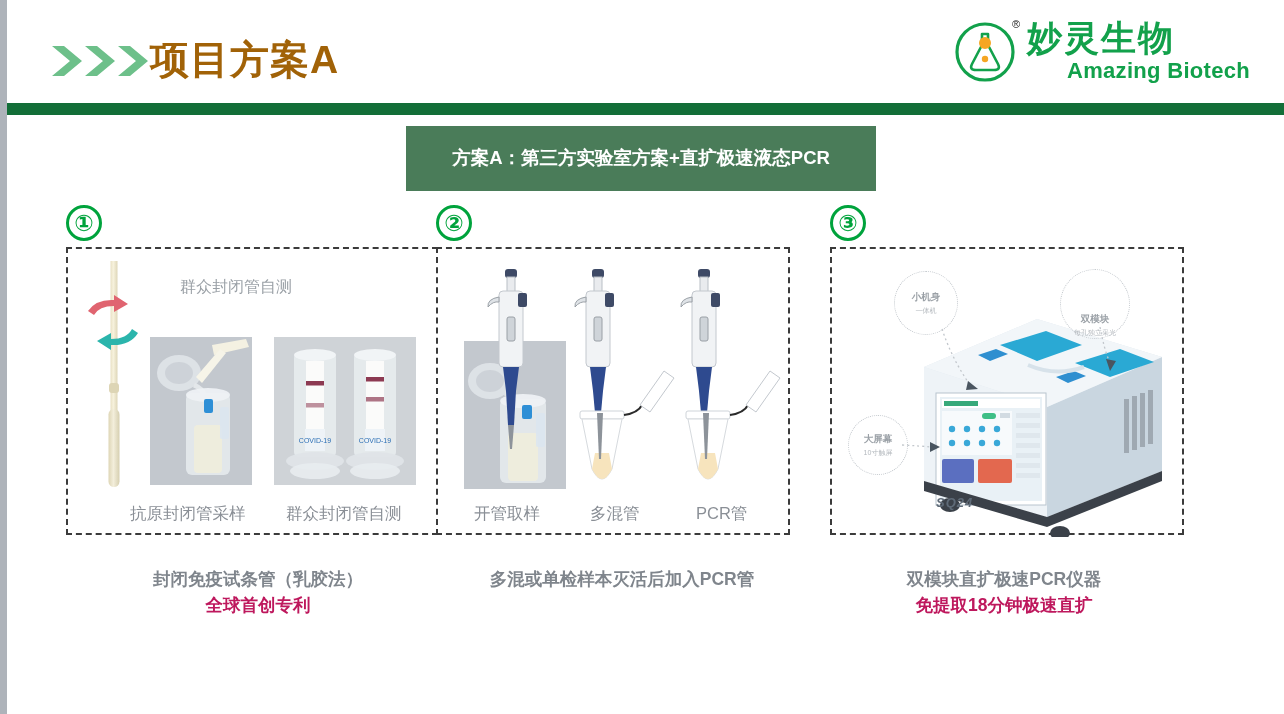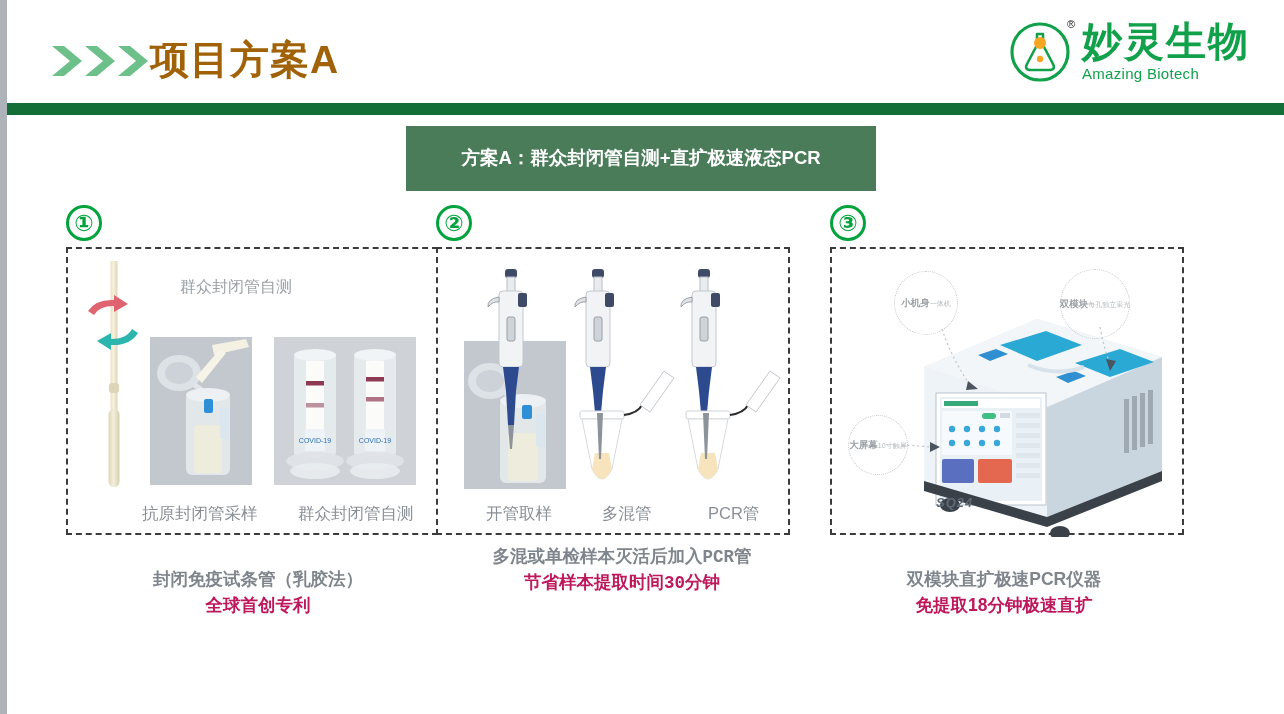--- a/index.html
+++ b/index.html
@@ -17,22 +17,22 @@
   .chev svg{display:block;}
   .page-title{
     position:absolute;left:143px;top:33px;
     font-size:39px;font-weight:bold;color:#a16207;letter-spacing:1px;
     white-space:nowrap;
   }
   .logo{position:absolute;right:34px;top:16px;height:70px;display:flex;align-items:center;gap:9px;}
   .logo-mark{position:relative;width:66px;height:66px;}
   .logo-reg{position:absolute;right:-2px;top:0px;font-size:11px;color:#1a1a1a;}
   .logo-text{display:flex;flex-direction:column;line-height:1;}
-  .logo-cn{font-size:40px;font-weight:bold;color:#12a14b;letter-spacing:2px;}
-  .logo-en{font-size:15px;font-weight:normal;color:#12a14b;letter-spacing:0.3px;margin-top:5px;}
+  .logo-cn{font-size:35px;font-weight:bold;color:#12a14b;letter-spacing:2px;}
+  .logo-en{font-size:22px;font-weight:bold;color:#12a14b;letter-spacing:0.3px;margin-top:5px;margin-left:40px;}
   .green-rule{position:absolute;left:7px;top:103px;width:1277px;height:12px;background:#136e38;}
 
   
   .banner{
     position:absolute;left:406px;top:126px;width:470px;height:65px;
     background:#4a7c59;display:flex;flex-direction:column;
     align-items:center;justify-content:center;
   }
   .banner-line{color:#ffffff;font-size:18.5px;font-weight:bold;line-height:1.45;white-space:nowrap;}
 
@@ -45,42 +45,41 @@
     display:flex;align-items:center;justify-content:center;box-sizing:border-box;
     background:#ffffff;
   }
   .panel{
     position:absolute;top:42px;left:0;border:2px dashed #3b3b3b;box-sizing:border-box;
     background:#ffffff;
   }
   .cap{
     position:absolute;bottom:8px;font-size:16.5px;color:#8a8f96;white-space:nowrap;
     text-align:center;
-    margin-left:12px;
   }
   .hint-label{position:absolute;font-size:16px;color:#9aa0a6;white-space:nowrap;}
 
   
   .photo{position:absolute;overflow:hidden;}
 
   
   .caption{position:absolute;text-align:center;}
   .caption .l1{font-size:17.5px;font-weight:bold;color:#7f858c;line-height:1.5;white-space:nowrap;}
   .caption .l2{font-size:17.5px;font-weight:bold;color:#be185d;line-height:1.5;white-space:nowrap;}
 
   
   .swab{position:absolute;}
   .swab-stick{position:absolute;left:50%;transform:translateX(-50%);width:7px;background:linear-gradient(90deg,#e8e0c4,#f7f2dd 40%,#ded6b8);}
   .swab-tip{position:absolute;left:50%;transform:translateX(-50%);width:11px;border-radius:6px;background:linear-gradient(90deg,#ded6b6,#f3eedb 45%,#d6cfb0);}
   .swab-band{position:absolute;left:50%;transform:translateX(-50%);width:10px;height:10px;border-radius:3px;background:#ddd5b5;}
 
   
   .instr{position:absolute;}
   .callout{position:absolute;border:1.5px dotted #c2c7cc;border-radius:50%;
-    display:flex;align-items:center;justify-content:center;}
+    display:flex;flex-direction:column;align-items:center;justify-content:center;}
   .callout .t1{font-size:9.5px;color:#9aa0a6;font-weight:bold;white-space:nowrap;}
   .callout .t2{font-size:7px;color:#b3b8bd;white-space:nowrap;margin-top:2px;}
   .model{position:absolute;font-size:13px;font-weight:bold;color:#5f6b78;font-style:italic;letter-spacing:1px;}
 </style>
 </head>
 <body>
 
 <div class="left-edge"></div>
 
 <div class="header">
@@ -117,21 +116,21 @@
     </div>
     <div class="logo-text">
       <span class="logo-cn">妙灵生物</span>
       <span class="logo-en">Amazing Biotech</span>
     </div>
   </div>
 </div>
 <div class="green-rule"></div>
 
 <div class="banner">
-  <span class="banner-line">方案A：群众封闭管自测+直扩极速液态PCR</span>
+  <span class="banner-line">方案A：第三方实验室方案+直扩极速液态PCR</span>
 </div>
 
 <div class="steps">
 
   <div class="step" style="left:66px;width:372px;height:340px;">
     <div class="step-num">①</div>
     <div class="panel" style="width:372px;height:288px;">
 
       <span class="hint-label" style="left:112px;top:28px;">群众封闭管自测</span>
 
@@ -325,38 +324,37 @@
           <path d="M268 78 Q272 100 278 114" stroke="#c2c7cc" stroke-width="1.3" stroke-dasharray="2 3" fill="none"></path>
           <polygon points="274,110 284,112 278,122" fill="#4a5560"></polygon>
           <path d="M70 196 Q88 197 100 198" stroke="#c2c7cc" stroke-width="1.3" stroke-dasharray="2 3" fill="none"></path>
           <polygon points="98,193 108,198 98,203" fill="#4a5560"></polygon>
         </svg>
 
         <div class="callout" style="left:62px;top:22px;width:62px;height:62px;">
           <span class="t1">小机身</span>
           <span class="t2">一体机</span>
         </div>
-        <div class="callout" style="left:228px;top:20px;width:68px;height:68px;">
+        <div class="callout" style="left:228px;top:20px;width:68px;height:68px;justify-content:flex-end;">
           <span class="t1">双模块</span>
           <span class="t2">每孔独立采光</span>
         </div>
         <div class="callout" style="left:16px;top:166px;width:58px;height:58px;">
           <span class="t1">大屏幕</span>
           <span class="t2">10寸触屏</span>
         </div>
         <span class="model" style="left:104px;top:246px;">SQ24</span>
       </div>
     </div>
   </div>
 </div>
 
 <div class="caption" style="left:72px;top:566px;width:372px;">
   <div class="l1">封闭免疫试条管（乳胶法）</div>
   <div class="l2">全球首创专利</div>
 </div>
-<div class="caption" style="left:436px;top:544px;width:372px;font-family:Liberation Mono, monospace;">
+<div class="caption" style="left:436px;top:566px;width:372px;">
   <div class="l1">多混或单检样本灭活后加入PCR管</div>
-  <div class="l2">节省样本提取时间30分钟</div>
 </div>
 <div class="caption" style="left:818px;top:566px;width:372px;">
   <div class="l1">双模块直扩极速PCR仪器</div>
   <div class="l2">免提取18分钟极速直扩</div>
 </div>
 
 </body></html>

